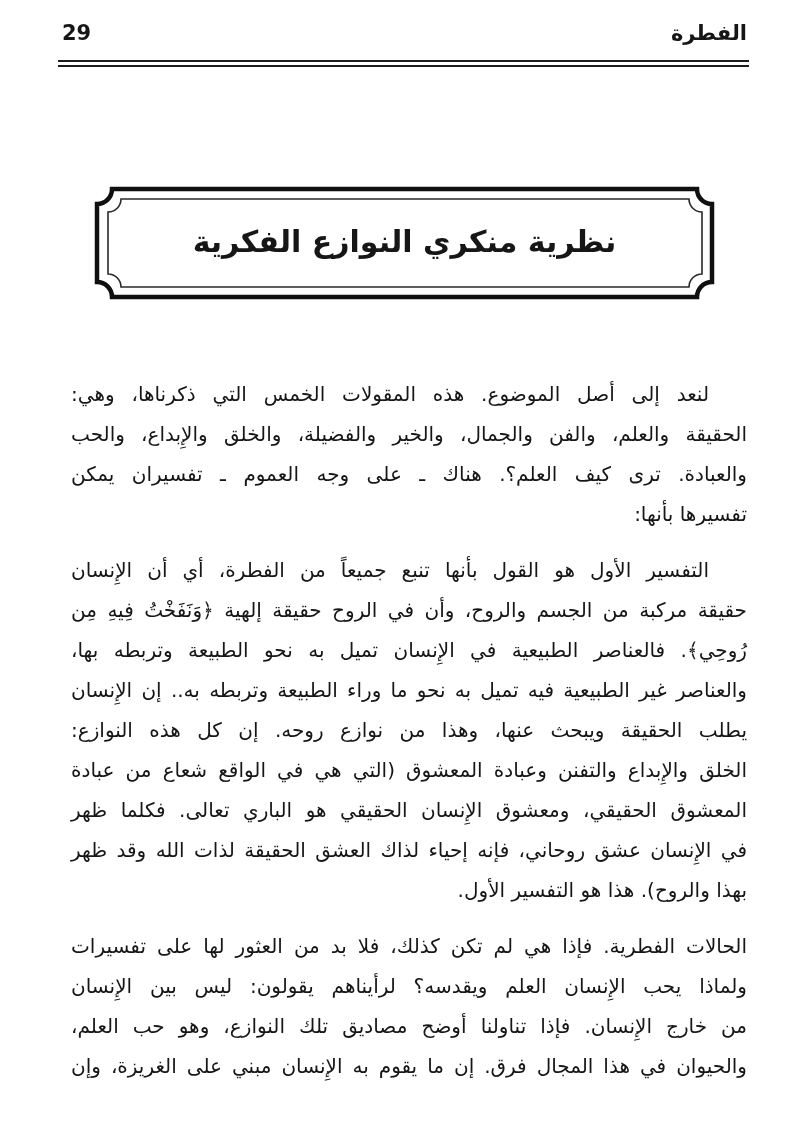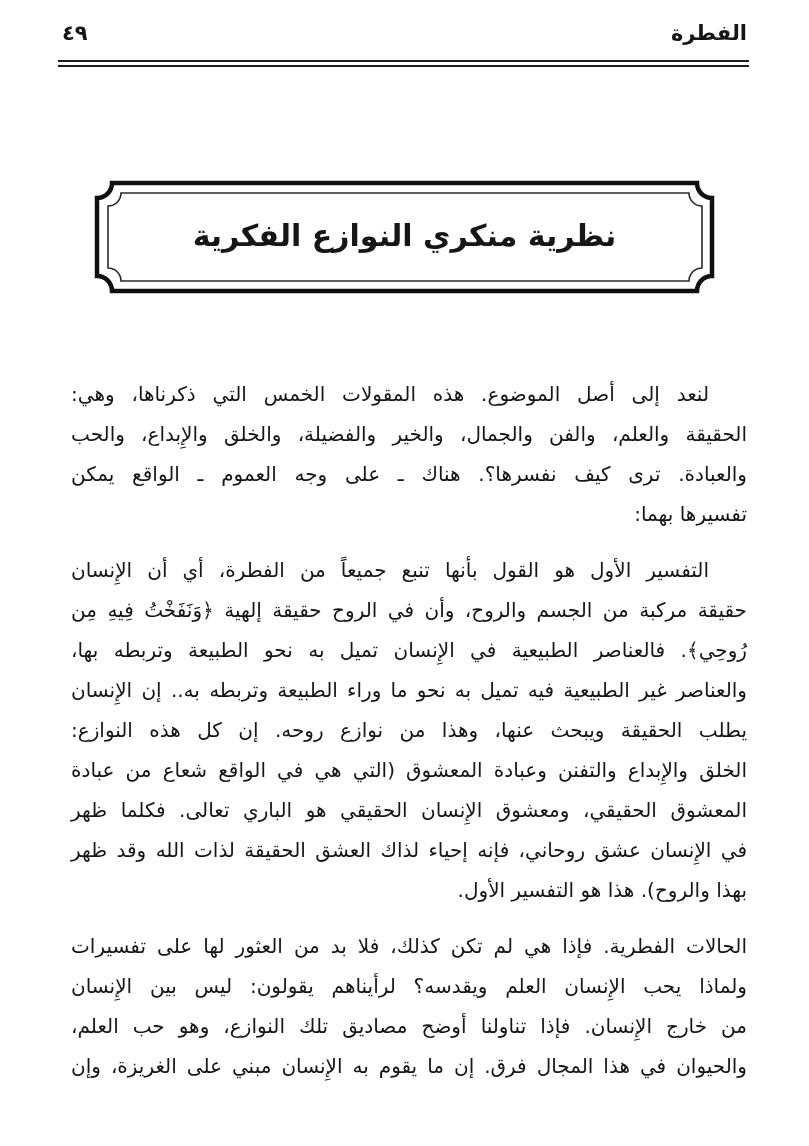--- a/index.html
+++ b/index.html
@@ -27,21 +27,21 @@
   .rule {
     position: absolute;
     top: 60px; left: 58px; right: 60px;
     height: 3px;
     border-top: 2px solid #1c1c1c;
     border-bottom: 2px solid #1c1c1c;
   }
   
   .title-box {
     position: absolute;
-    top: 180px; left: 94px;
+    top: 186px; left: 94px;
     width: 621px; height: 114px;
   }
   .title-box svg { position: absolute; inset: 0; width: 100%; height: 100%; }
   .title-text {
     position: absolute; inset: 0;
     display: flex; align-items: center; justify-content: center;
     direction: rtl;
     font-size: 30px;
     font-weight: 700;
     padding-bottom: 4px;
@@ -63,39 +63,39 @@
   .t-line.first { padding-right: 38px; }
   .t-line.end { text-align-last: auto; }
 </style>
 </head>
 <body>
 
 <div class="page">
 
   <div class="header">
     <span>الفطرة</span>
-    <span>٤٩</span>
+    <span>29</span>
   </div>
   <div class="rule"></div>
 
   <div class="title-box">
     <svg viewBox="0 0 621 114" preserveAspectRatio="none" xmlns="http://www.w3.org/2000/svg">
       <path d="M 18 3 H 603 A 15 15 0 0 0 618 18 V 96 A 15 15 0 0 0 603 111 H 18 A 15 15 0 0 0 3 96 V 18 A 15 15 0 0 0 18 3 Z" fill="none" stroke="#101010" stroke-width="4.5"></path>
       <path d="M 27 13 H 595 A 13 13 0 0 0 608 26 V 88 A 13 13 0 0 0 595 101 H 27 A 13 13 0 0 0 14 88 V 26 A 13 13 0 0 0 27 13 Z" fill="none" stroke="#2a2a2a" stroke-width="1.6"></path>
     </svg>
     <div class="title-text">نظرية منكري النوازع الفكرية</div>
   </div>
 
   <div class="body-text">
 
     <div class="para">
       <div class="t-line first">لنعد إلى أصل الموضوع. هذه المقولات الخمس التي ذكرناها، وهي:</div>
       <div class="t-line">الحقيقة والعلم، والفن والجمال، والخير والفضيلة، والخلق والإِبداع، والحب</div>
-      <div class="t-line">والعبادة. ترى كيف نفسرها؟. هناك ـ على وجه العموم ـ الواقع يمكن</div>
-      <div class="t-line end">تفسيرها بهما:</div>
+      <div class="t-line">والعبادة. ترى كيف العلم؟. هناك ـ على وجه العموم ـ تفسيران يمكن</div>
+      <div class="t-line end">تفسيرها بأنها:</div>
     </div>
 
     <div class="para">
       <div class="t-line first">التفسير الأول هو القول بأنها تنبع جميعاً من الفطرة، أي أن الإِنسان</div>
       <div class="t-line">حقيقة مركبة من الجسم والروح، وأن في الروح حقيقة إلهية ﴿وَنَفَخْتُ فِيهِ مِن</div>
       <div class="t-line">رُوحِي﴾. فالعناصر الطبيعية في الإِنسان تميل به نحو الطبيعة وتربطه بها،</div>
       <div class="t-line">والعناصر غير الطبيعية فيه تميل به نحو ما وراء الطبيعة وتربطه به.. إن الإِنسان</div>
       <div class="t-line">يطلب الحقيقة ويبحث عنها، وهذا من نوازع روحه. إن كل هذه النوازع:</div>
       <div class="t-line">الخلق والإِبداع والتفنن وعبادة المعشوق (التي هي في الواقع شعاع من عبادة</div>
       <div class="t-line">المعشوق الحقيقي، ومعشوق الإِنسان الحقيقي هو الباري تعالى. فكلما ظهر</div>

